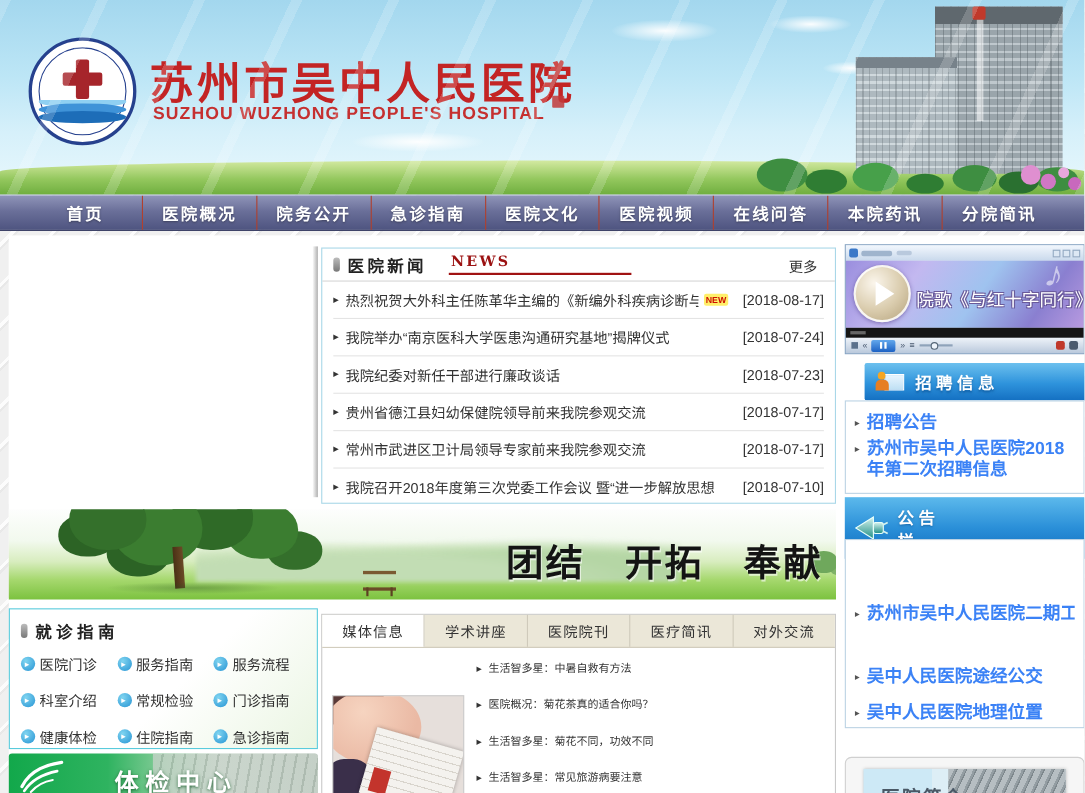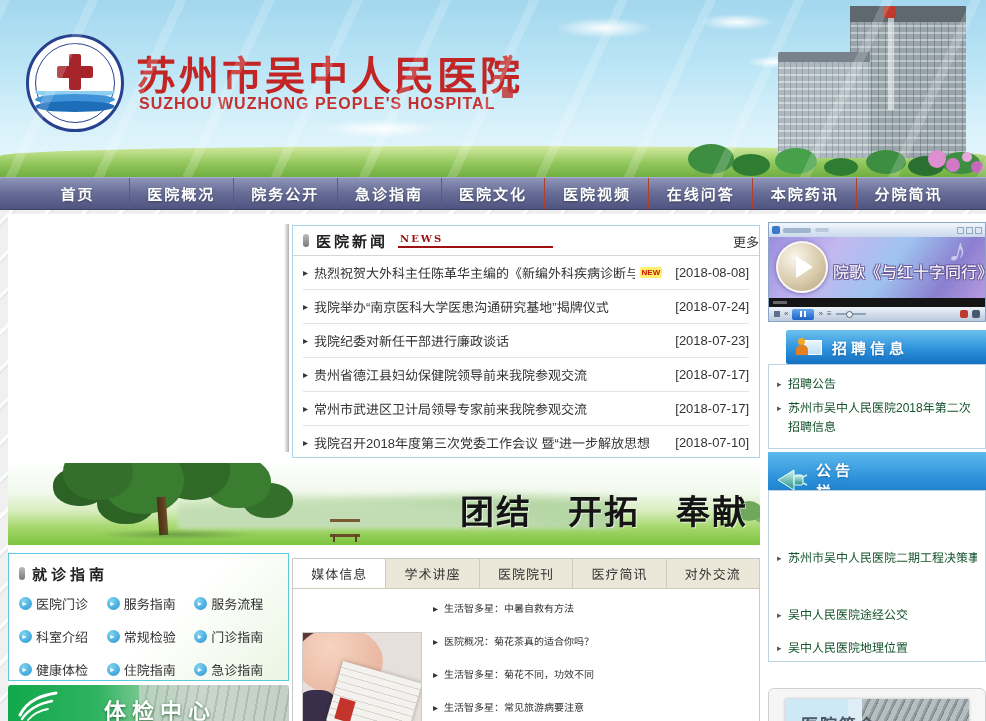--- a/index.html
+++ b/index.html
@@ -69,23 +69,23 @@
   .content-bg{left:8px;top:214px;width:978px;height:507px;background:#fff;}
   .slider{left:8px;top:218px;width:281px;height:240px;background:#fff;}
   .slider::after{content:"";position:absolute;top:6px;right:0;width:5px;height:95%;
     background:linear-gradient(90deg,rgba(0,0,0,0),rgba(110,110,110,.55));}
 
   
   .news-box{left:292px;top:225px;width:468px;height:233px;border:1px solid #a9d7e8;background:#fff;box-sizing:border-box;}
   .news-head{height:29px;border-bottom:1px solid #d6d6d6;display:flex;align-items:center;padding:0 10px;position:relative;}
   .bullet{width:6px;height:13px;border-radius:3px;background:linear-gradient(180deg,#bdbdbd,#787878);margin-right:7px;flex:none;}
   .news-title{font-size:15px;font-weight:bold;color:#222;letter-spacing:3px;font-family:Liberation Serif, serif;}
-  .news-en{margin-left:10px;font-family:"DejaVu Serif",serif;font-weight:bold;font-size:10px;color:#9b1111;
+  .news-en{margin-left:20px;font-family:"DejaVu Serif",serif;font-weight:bold;font-size:13px;color:#9b1111;
     letter-spacing:2px;border-bottom:2px solid #a01212;padding:0 110px 2px 2px;}
-  .news-more{position:absolute;right:0;top:6px;font-size:13px;color:#333;cursor:pointer;}
+  .news-more{position:absolute;right:16px;top:6px;font-size:13px;color:#333;cursor:pointer;}
   .news-list{list-style:none;margin:0;padding:0 10px;}
   .news-list li{display:flex;align-items:center;height:33px;border-bottom:1px solid #e4e4e4;font-size:13px;color:#333;}
   .news-list li:last-child{border-bottom:none;}
   .news-list li::before{content:"▸";color:#333;font-size:10px;margin-right:6px;}
   .news-t{flex:1;white-space:nowrap;overflow:hidden;cursor:pointer;}
   .badge{background:#ffef6a;color:#cc1100;font-weight:bold;font-size:8px;padding:1px 2px;margin:0 5px;border-radius:2px;flex:none;}
   .news-d{color:#333;margin-left:8px;flex:none;}
 
   
   .banner{left:8px;top:463px;width:752px;height:82px;overflow:hidden;
@@ -183,21 +183,21 @@
   
   .r-head{left:786px;top:330px;width:218px;height:34px;box-sizing:border-box;display:flex;align-items:center;padding:0 10px;
     background:linear-gradient(180deg,#6cc0ee 0%,#2e93dc 55%,#1470c2 100%);border-radius:2px;}
   .r-ico{width:26px;height:19px;position:relative;margin-right:10px;flex:none;}
   .r-pic{position:absolute;right:0;top:2px;width:16px;height:13px;background:linear-gradient(180deg,#eaf6ff,#bfe0f4);border:1px solid #fff;}
   .r-phead{position:absolute;left:2px;top:0;width:7px;height:7px;background:#f5a623;border-radius:50%;}
   .r-pbody{position:absolute;left:0;top:7px;width:12px;height:10px;background:#e67e22;border-radius:5px 5px 0 0;}
   .hd-title{color:#fff;font-size:15px;font-weight:bold;letter-spacing:4px;text-shadow:0 1px 2px rgba(0,60,120,.5);}
   .r-list{left:768px;top:364px;width:218px;height:85px;border:1px solid #bcd3e4;background:#fff;box-sizing:border-box;
     list-style:none;margin:0;padding:10px 8px 0;}
-  .r-list li,.a-list li{font-size:12px;color:#14532d;line-height:19px;margin-bottom:5px;position:relative;padding-left:11px;cursor:pointer;}
+  .r-list li,.a-list li{font-size:16px;color:#3b82f6;line-height:19px;margin-bottom:5px;position:relative;padding-left:11px;cursor:pointer;font-weight:bold;}
   .r-list li::before,.a-list li::before{content:"▸";position:absolute;left:0;top:0;color:#555;font-size:9px;}
   .a-head{left:768px;top:452px;width:218px;height:56px;box-sizing:border-box;display:flex;align-items:center;padding:0 8px;
     background:linear-gradient(180deg,#5cb9ec 0%,#2a8fd8 50%,#0f6cbd 100%);}
   .a-ico{margin-right:8px;flex:none;}
   .a-en{color:#fff;font-size:10px;margin-left:8px;letter-spacing:1px;align-self:flex-end;margin-bottom:7px;}
   .a-list{left:768px;top:490px;width:218px;height:172px;border:1px solid #bcd3e4;background:#fff;box-sizing:border-box;
     list-style:none;margin:0;padding:0 8px;overflow:hidden;}
   .a-list li{white-space:nowrap;overflow:hidden;}
   .a-list li:nth-child(1){margin-top:58px;}
   .a-list li:nth-child(2){margin-top:38px;}
@@ -262,21 +262,21 @@
     <div class="news-head">
       <span class="bullet"></span>
       <span class="news-title">医院新闻</span>
       <span class="news-en">NEWS</span>
       <span class="news-more">更多</span>
     </div>
     <ul class="news-list">
       <li>
         <span class="news-t">热烈祝贺大外科主任陈革华主编的《新编外科疾病诊断与治</span>
         <span class="badge">NEW</span>
-        <span class="news-d">[2018-08-08]</span>
+        <span class="news-d">[2018-08-17]</span>
       </li>
       <li>
         <span class="news-t">我院举办“南京医科大学医患沟通研究基地”揭牌仪式</span>
         <span class="news-d">[2018-07-24]</span>
       </li>
       <li>
         <span class="news-t">我院纪委对新任干部进行廉政谈话</span>
         <span class="news-d">[2018-07-23]</span>
       </li>
       <li>

